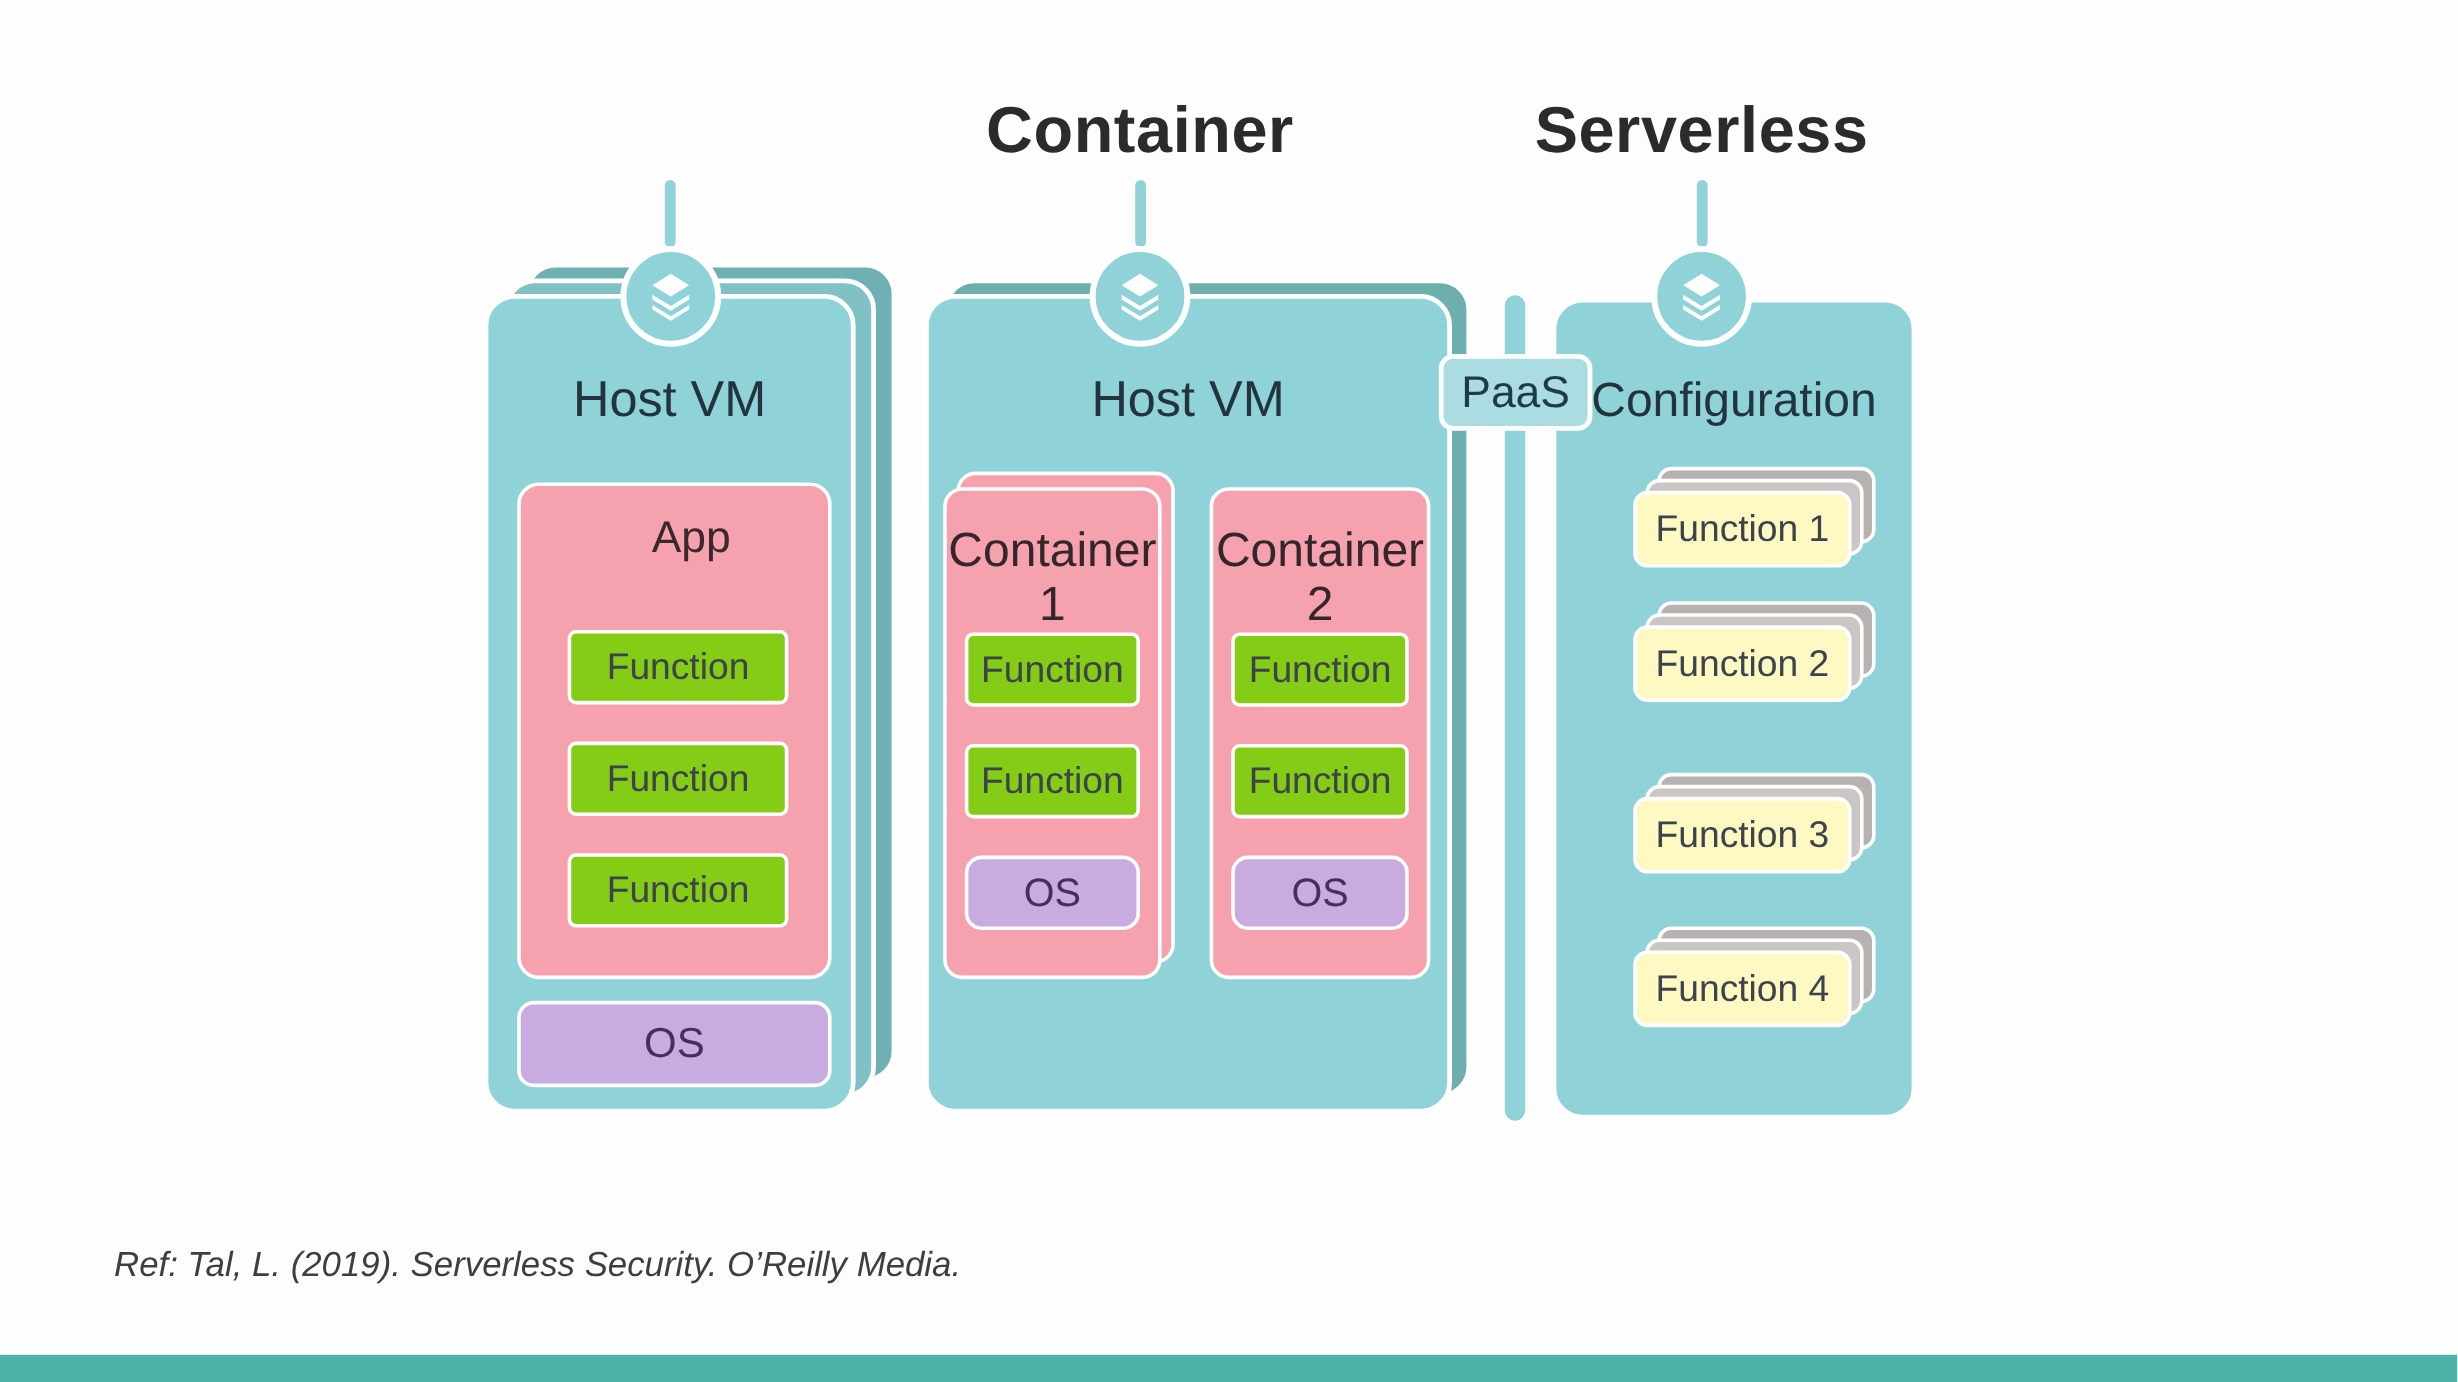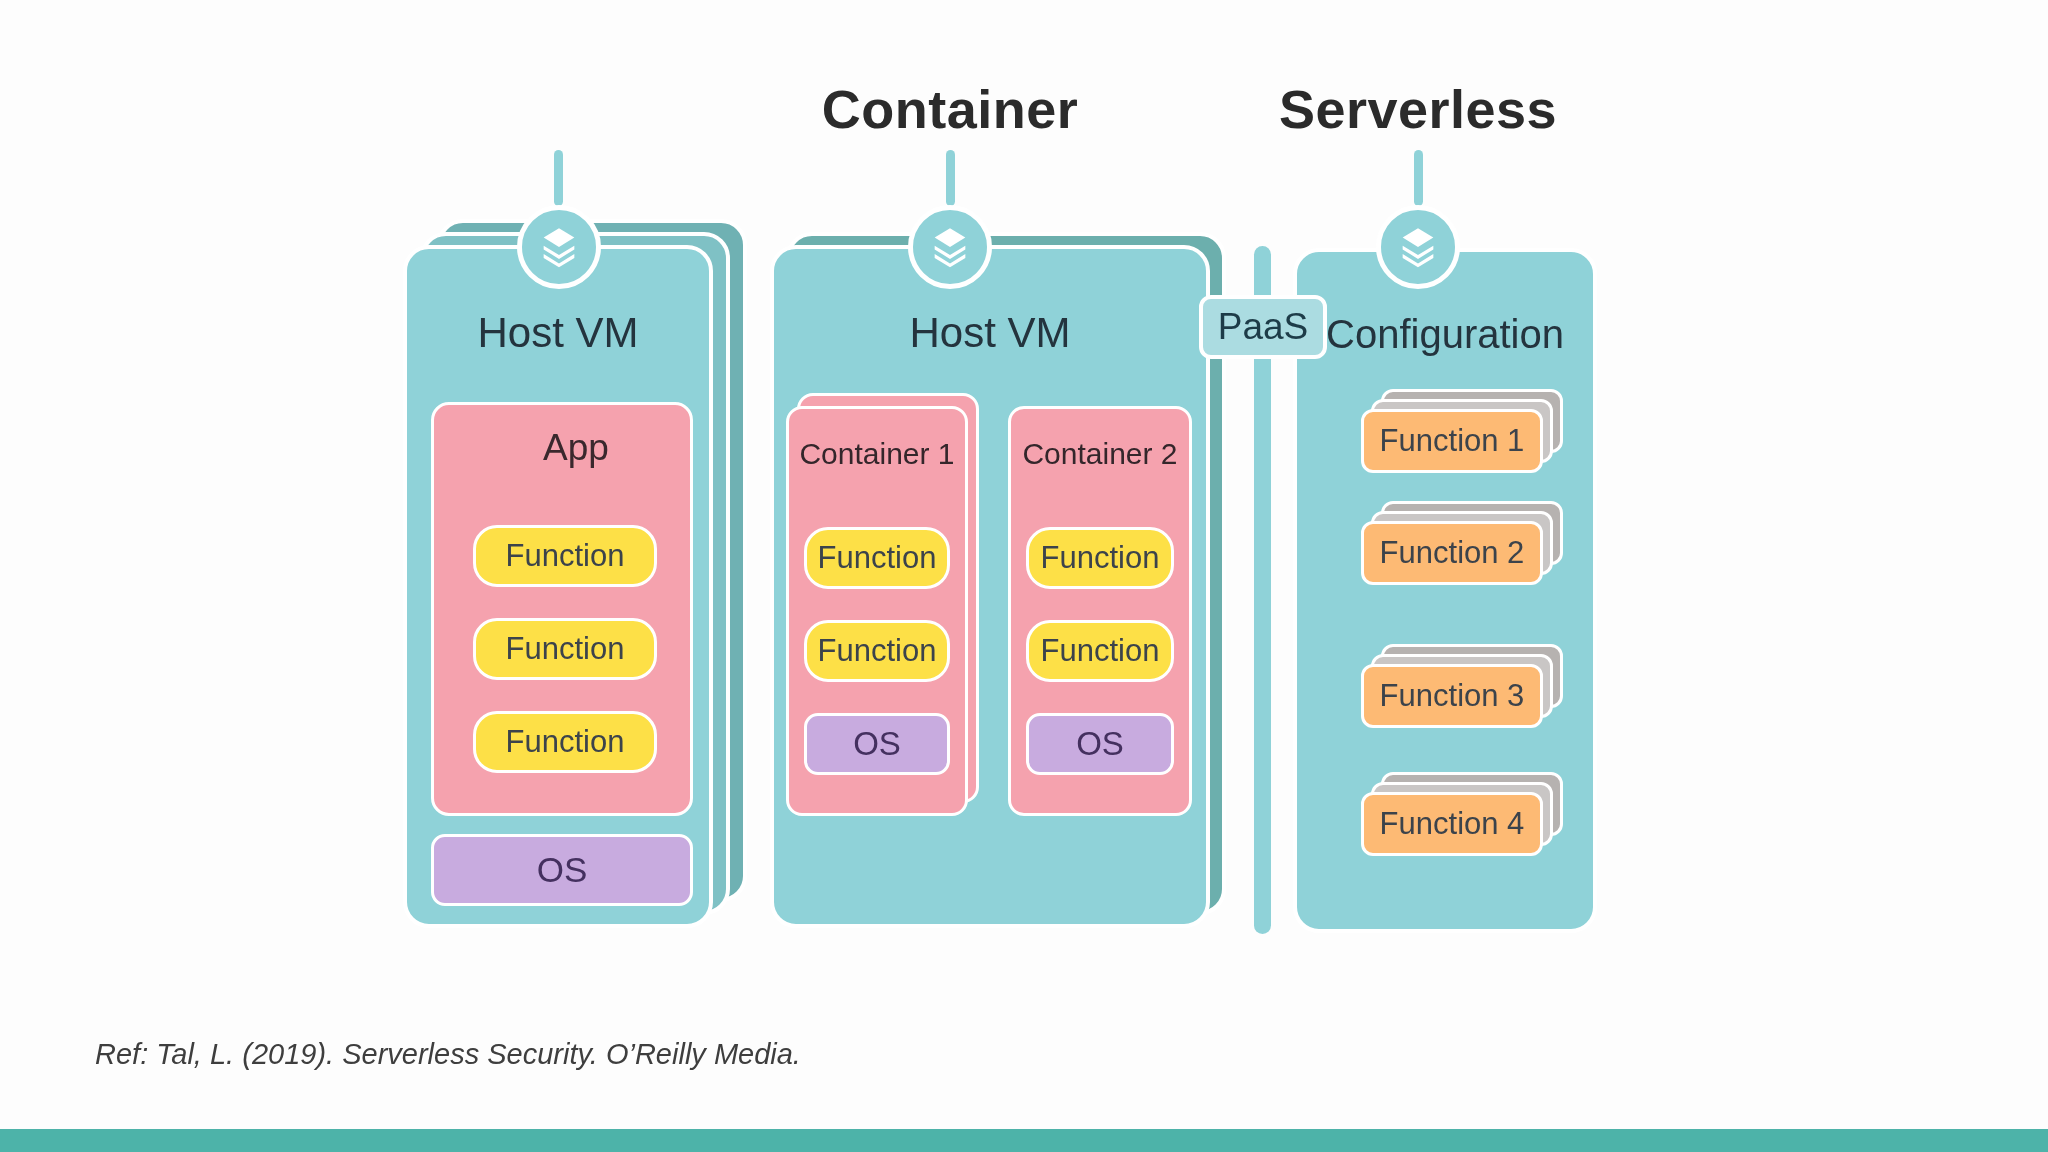--- a/index.html
+++ b/index.html
@@ -101,23 +101,23 @@
   .app-title {
     position: absolute;
     top: 22px; left: 0; width: 100%;
     text-align: center;
     font-size: 37px;
     color: #3a282d;
     padding-left: 28px;
   }
   .fn-box {
     position: absolute;
-    background: #fde047;
-    border: 3px solid #ffffff;
-    border-radius: 24px;
+    background: #84cc16;
+    border: 3px solid #ffffff;
+    border-radius: 7px;
     display: flex;
     align-items: center;
     justify-content: center;
     font-size: 31px;
     color: #3c434b;
   }
   .app-box .fn-box { left: 39px; width: 184px; height: 62px; }
   .app-box .fn-1 { top: 120px; }
   .app-box .fn-2 { top: 213px; }
   .app-box .fn-3 { top: 306px; }
@@ -151,21 +151,21 @@
     background: #f5a2ae;
     border: 3px solid #ffffff;
     border-radius: 16px;
   }
   .container-box.c1 { left: 12px;  width: 182px; }
   .container-box.c2 { left: 234px; width: 184px; }
   .container-title {
     position: absolute;
     top: 28px; left: 0; width: 100%;
     text-align: center;
-    font-size: 30px;
+    font-size: 40px;
     color: #34262b;
   }
   .container-box .fn-box { left: 15px; height: 62px; }
   .container-box.c1 .fn-box { width: 146px; }
   .container-box.c2 .fn-box { width: 148px; }
   .container-box .fn-1 { top: 118px; }
   .container-box .fn-2 { top: 211px; }
   .container-box .os-box { left: 15px; top: 304px; height: 62px; font-size: 33px; }
   .container-box.c1 .os-box { width: 146px; }
   .container-box.c2 .os-box { width: 148px; }
@@ -182,21 +182,21 @@
   .sls-stack.s3 { top: 392px; }
   .sls-stack.s4 { top: 520px; }
   .s-layer {
     position: absolute;
     width: 182px; height: 64px;
     border: 3px solid #ffffff;
     border-radius: 12px;
   }
   .s-far   { left: 20px; top: 0;    background: #b6b2b0; }
   .s-mid   { left: 10px; top: 10px; background: #c9c6c5; }
-  .s-front { left: 0;    top: 20px; background: #fdba74;
+  .s-front { left: 0;    top: 20px; background: #fef9c3;
              display: flex; align-items: center; justify-content: center;
              font-size: 31px; color: #3c434b; }
 
   
   .vbar {
     position: absolute;
     left: 1254px; top: 246px;
     width: 17px; height: 688px;
     background: #8fd2d8;
     border-radius: 9px;

